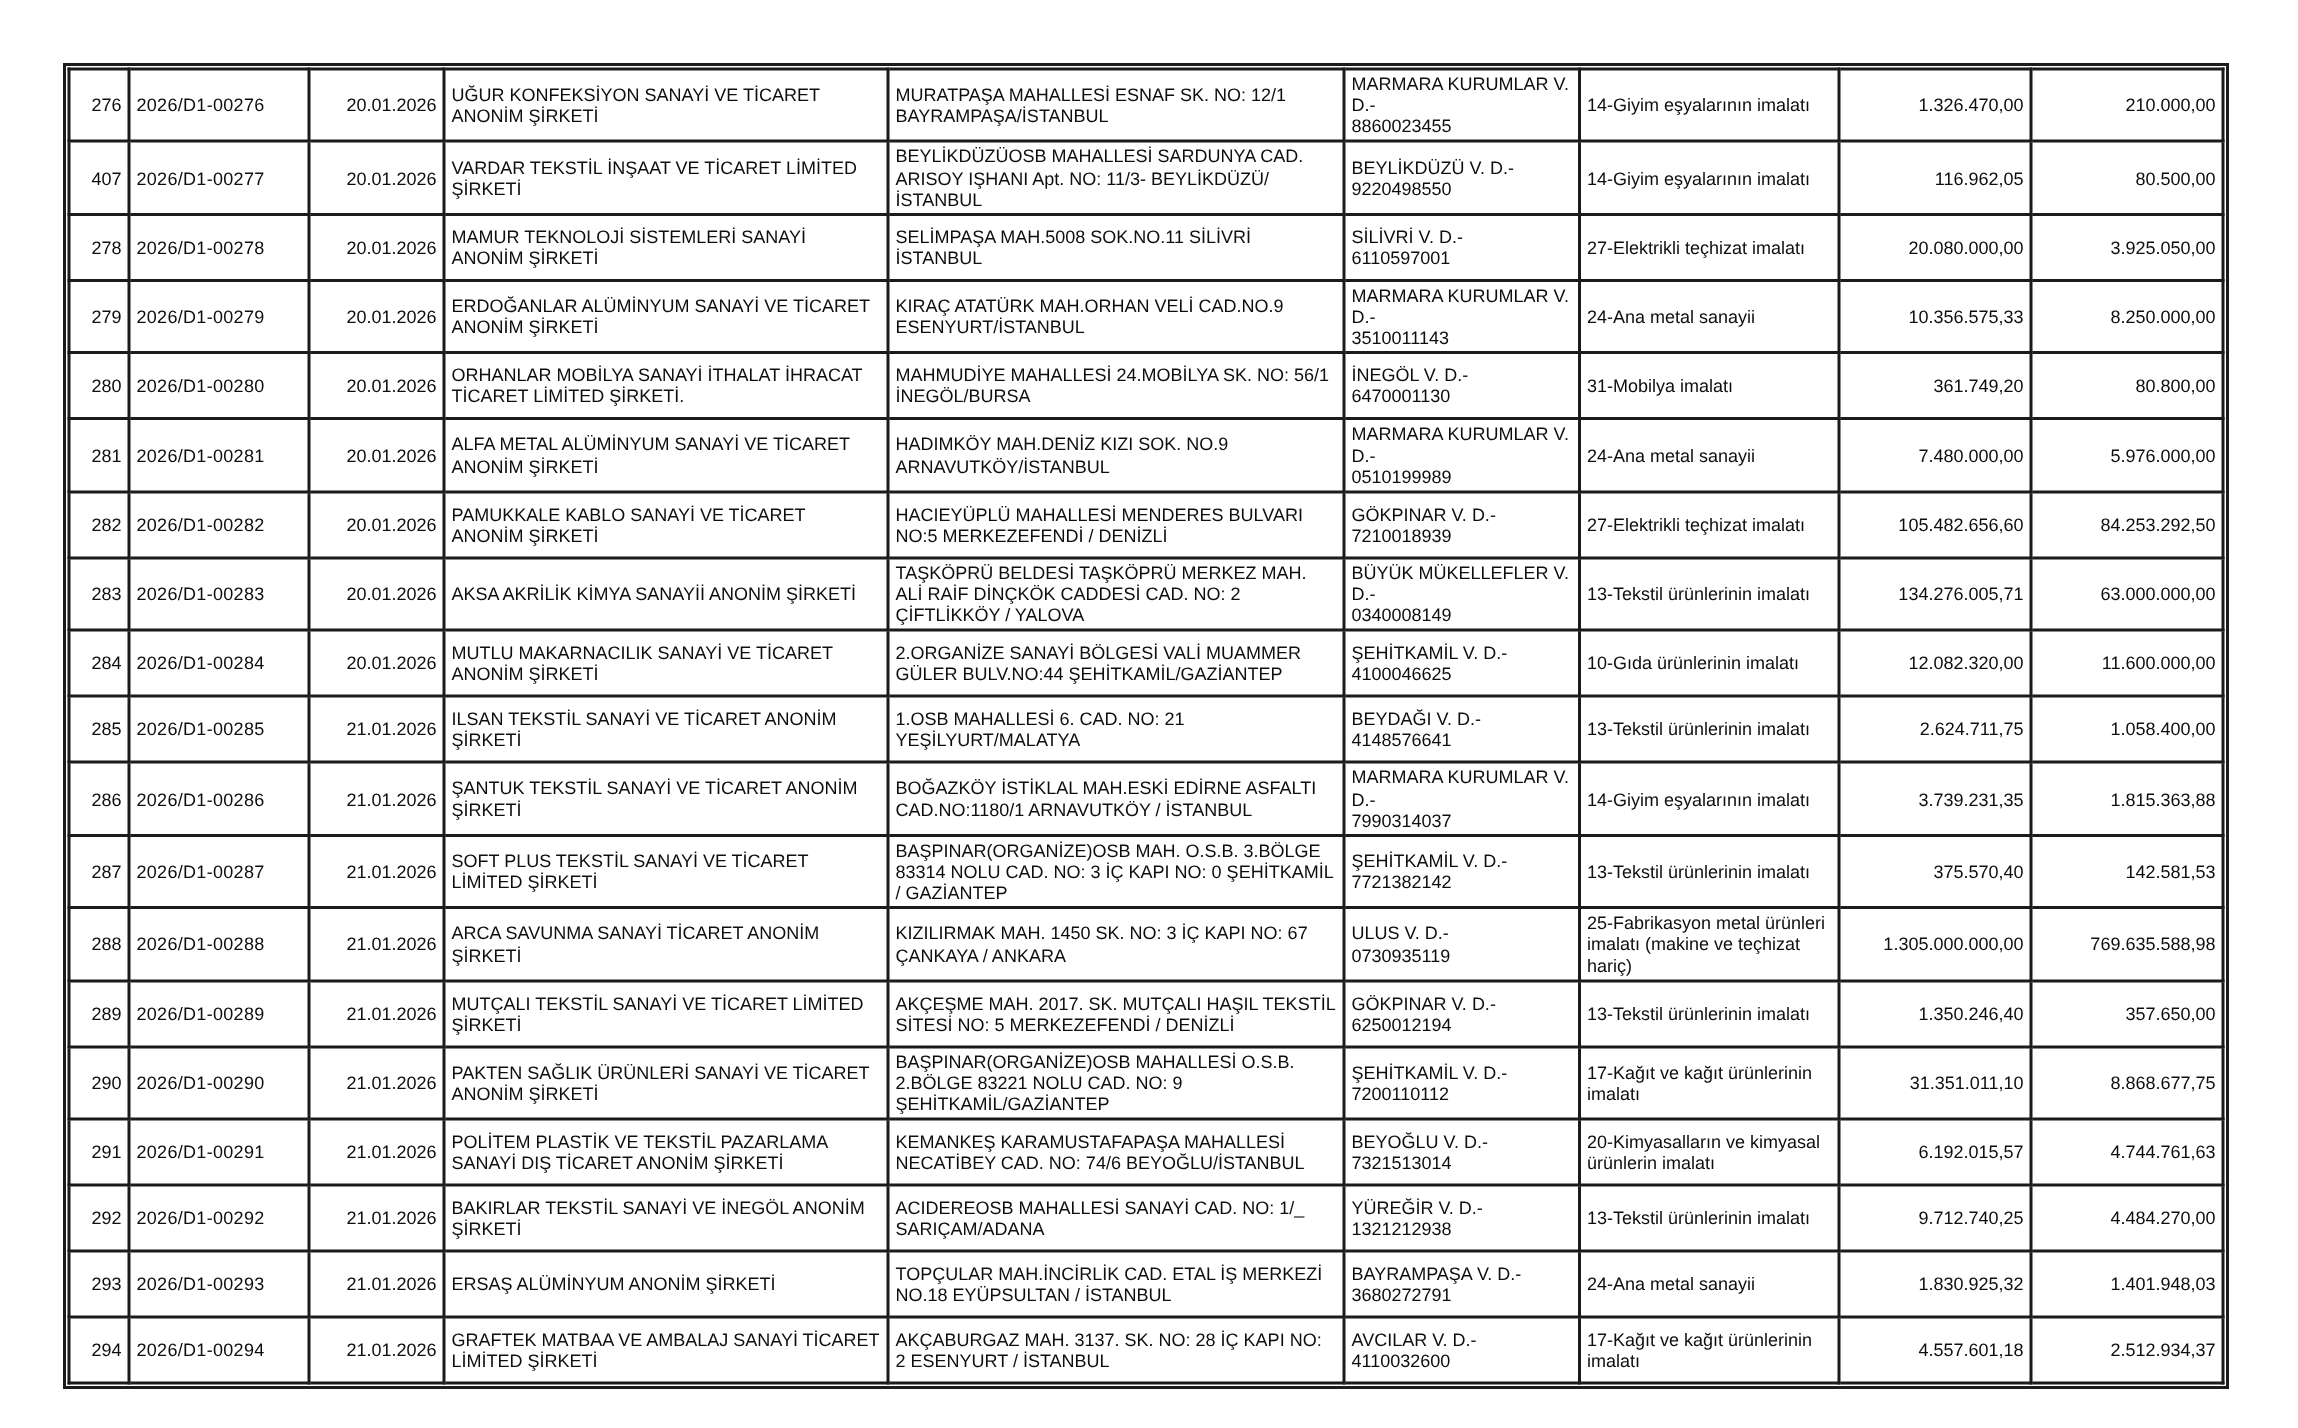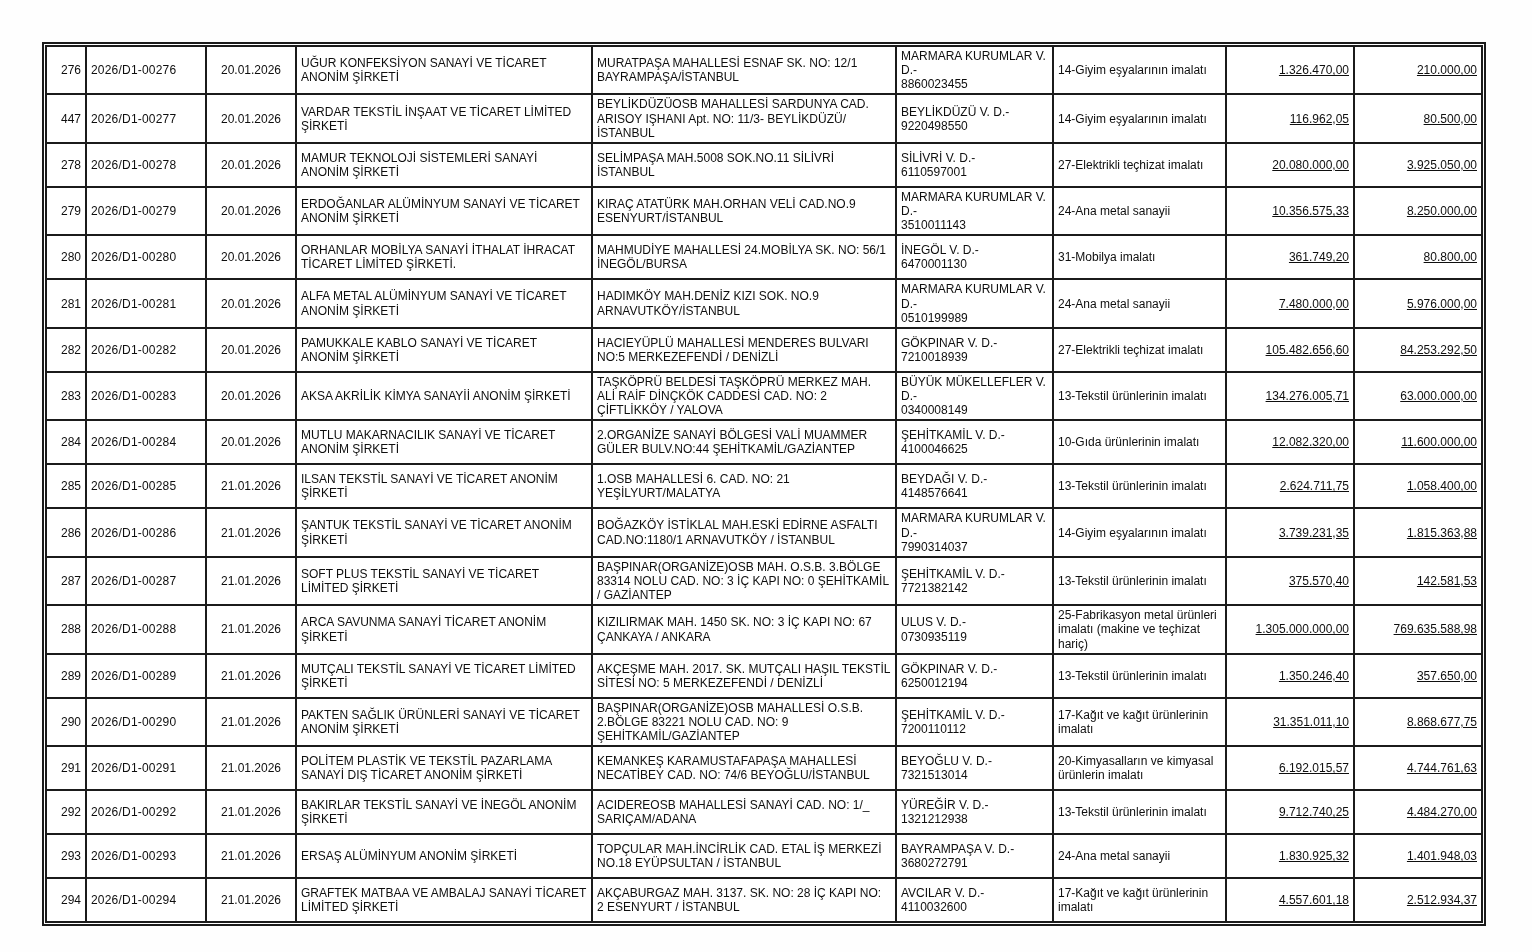--- a/index.html
+++ b/index.html
@@ -37,33 +37,32 @@
     border: 2px solid #1b1b1b;
     vertical-align: middle;
     padding: 2px 4px;
     font-size: 12px;
     line-height: 1.18;
     word-wrap: break-word;
     color: #0e0e0e;
   }
   td.c-no     { text-align: right; font-size: 12.5px; padding: 2px 1px; }
   td.c-doc    { padding-left: 5px; letter-spacing: 0.2px; }
-  td.c-date   { text-align: center; }
+  td.c-date   { text-align: right; }
   td.c-comp   { }
   td.c-addr   { }
   td.c-tax    { }
   td.c-tax .tax-no { display: block; }
   td.c-sector { font-size: 11.5px; margin-top: 21px; }
   td.c-amt1, td.c-amt2 {
     text-align: right;
     padding-right: 7px;
     border-left-width: 3px;
     font-size: 12.2px;
     white-space: nowrap;
-    text-decoration: underline;
   }
   td.c-amt2 { border-right-width: 3px; }
   tr.doc-row { height: 44px; }
 </style>
 </head>
 <body>
 
 <div class="page">
   <div class="frame">
     <table class="doc-table">
@@ -87,21 +86,21 @@
     <td class="c-addr">MURATPAŞA MAHALLESİ ESNAF SK.  NO: 12/1 BAYRAMPAŞA/İSTANBUL</td>
     <td class="c-tax">
       <span>MARMARA KURUMLAR V. D.-</span>
       <span class="tax-no">8860023455</span>
     </td>
     <td class="c-sector">14-Giyim eşyalarının imalatı</td>
     <td class="c-amt1">1.326.470,00</td>
     <td class="c-amt2">210.000,00</td>
   </tr>
           <tr class="doc-row">
-    <td class="c-no">447</td>
+    <td class="c-no">407</td>
     <td class="c-doc">2026/D1-00277</td>
     <td class="c-date">20.01.2026</td>
     <td class="c-comp">VARDAR TEKSTİL İNŞAAT VE TİCARET LİMİTED ŞİRKETİ</td>
     <td class="c-addr">BEYLİKDÜZÜOSB MAHALLESİ SARDUNYA CAD. ARISOY IŞHANI Apt.  NO: 11/3- BEYLİKDÜZÜ/İSTANBUL</td>
     <td class="c-tax">
       <span>BEYLİKDÜZÜ V. D.-</span>
       <span class="tax-no">9220498550</span>
     </td>
     <td class="c-sector">14-Giyim eşyalarının imalatı</td>
     <td class="c-amt1">116.962,05</td>

